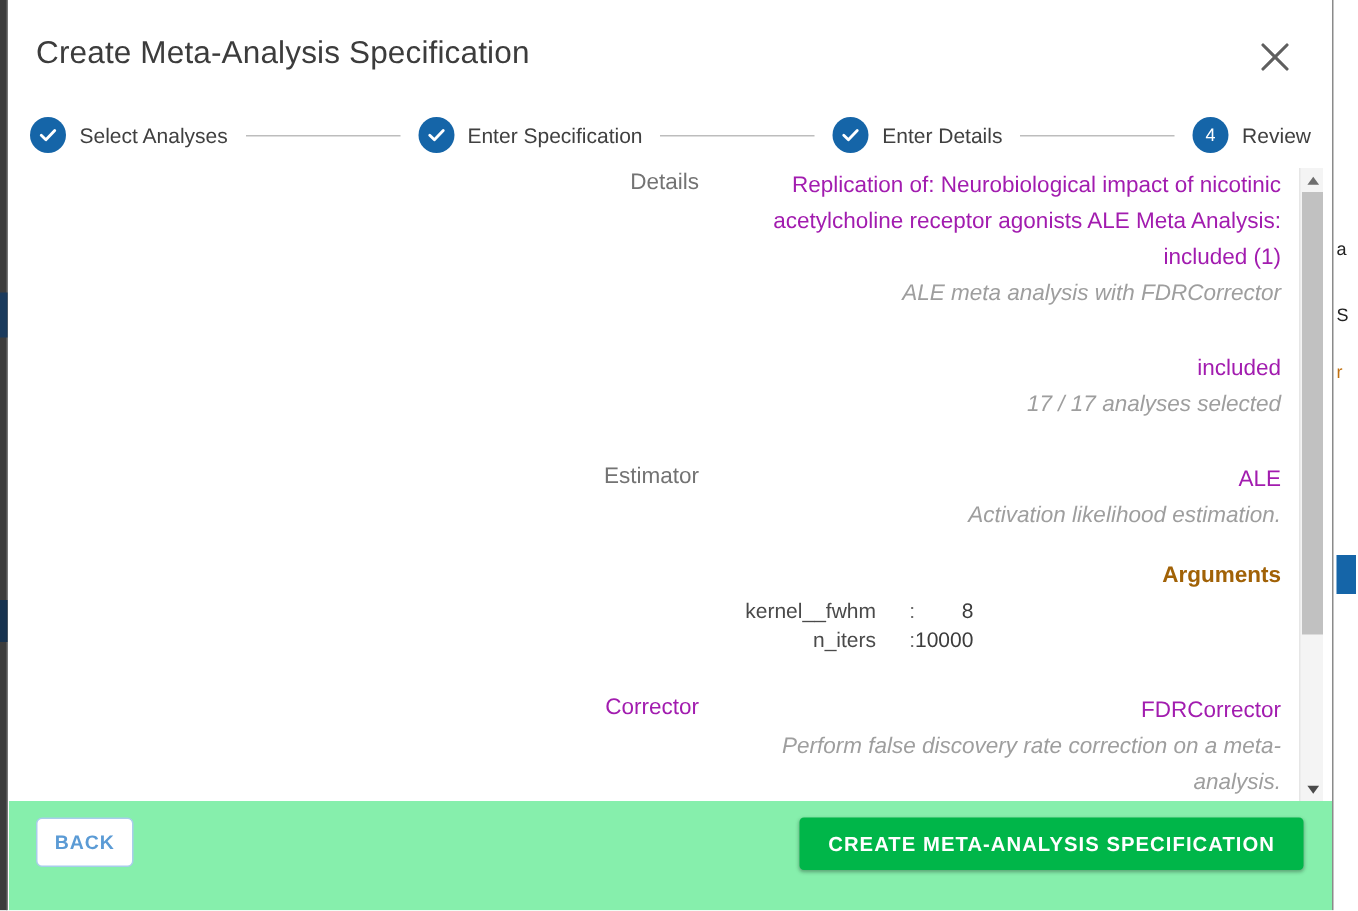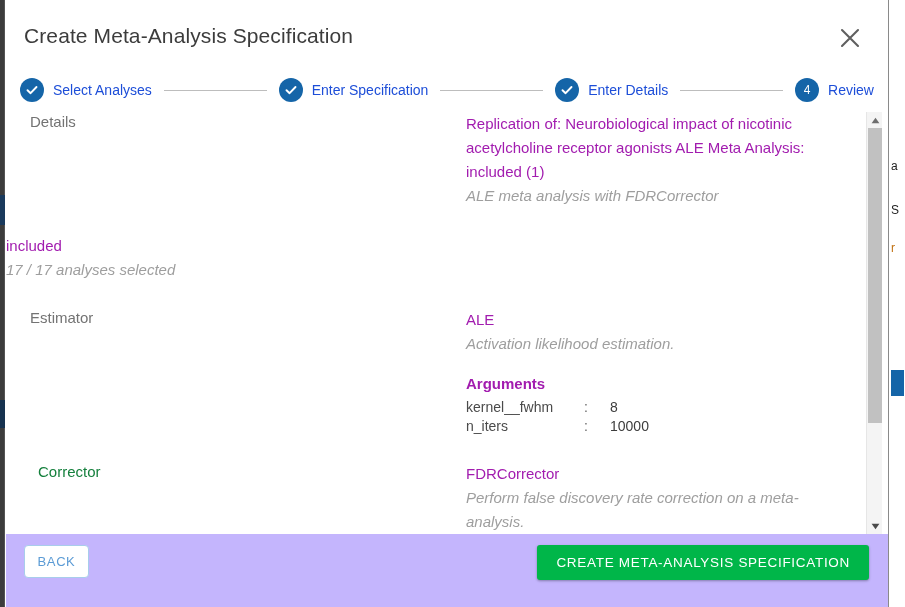--- a/index.html
+++ b/index.html
@@ -73,20 +73,21 @@
 
   
   .modal {
     position: absolute;
     left: 6px; top: 0;
     width: 882px;
     height: 607px;
     background: #ffffff;
     display: flex;
     flex-direction: column;
+    text-align: right;
   }
 
   
   .modal-header {
     position: relative;
     height: 68px;
     flex: 0 0 68px;
   }
   .modal-title {
     position: absolute;
@@ -128,21 +129,21 @@
     display: flex;
     align-items: center;
     justify-content: center;
     font-size: 12px;
     flex: 0 0 24px;
   }
   .step-circle svg { display: block; }
   .step-label {
     margin-left: 9px;
     font-size: 14px;
-    color: #1d4ed8;
+    color: #404040;
     white-space: nowrap;
   }
   .step-connector {
     flex: 1 1 auto;
     height: 1px;
     background: #bdbdbd;
     margin: 0 12px;
     min-width: 20px;
   }
 
@@ -168,39 +169,39 @@
     display: flex;
     align-items: flex-start;
   }
   .row-label {
     flex: 0 0 460px;
     padding-left: 24px;
     font-size: 15px;
     color: #737373;
     line-height: 20px;
   }
-  .row-label.strong { color: #15803d; padding-left: 32px; }
+  .row-label.strong { color: #a21caf; padding-left: 32px; }
   .row-content {
     flex: 1 1 auto;
     padding-right: 10px;
   }
   .c-primary {
     font-size: 15px;
     color: #a21caf;
     line-height: 24px;
   }
   .c-secondary {
     font-size: 15px;
     color: #9e9e9e;
     line-height: 24px;
     font-style: italic;
   }
   .args-title {
     font-size: 15px;
-    color: #a21caf;
+    color: #a16207;
     font-weight: bold;
     margin-top: 16px;
     line-height: 24px;
   }
   .args-table {
     border-collapse: collapse;
     margin-top: 2px;
   }
   .args-table td {
     font-size: 14px;
@@ -243,21 +244,22 @@
     top: 16px;
     height: 295px;
     background: #c1c1c1;
     cursor: pointer;
   }
 
   
   .modal-footer {
     flex: 0 0 73px;
     position: relative;
-    background: #c4b5fd;
+    background: #86efac;
+    font-weight: bold;
   }
   .back-btn {
     position: absolute;
     left: 18px; top: 11px;
     width: 65px; height: 33px;
     border: 1px solid #a8cdeb;
     border-radius: 4px;
     background: #ffffff;
     color: #5b9bd5;
     font-size: 13px;

